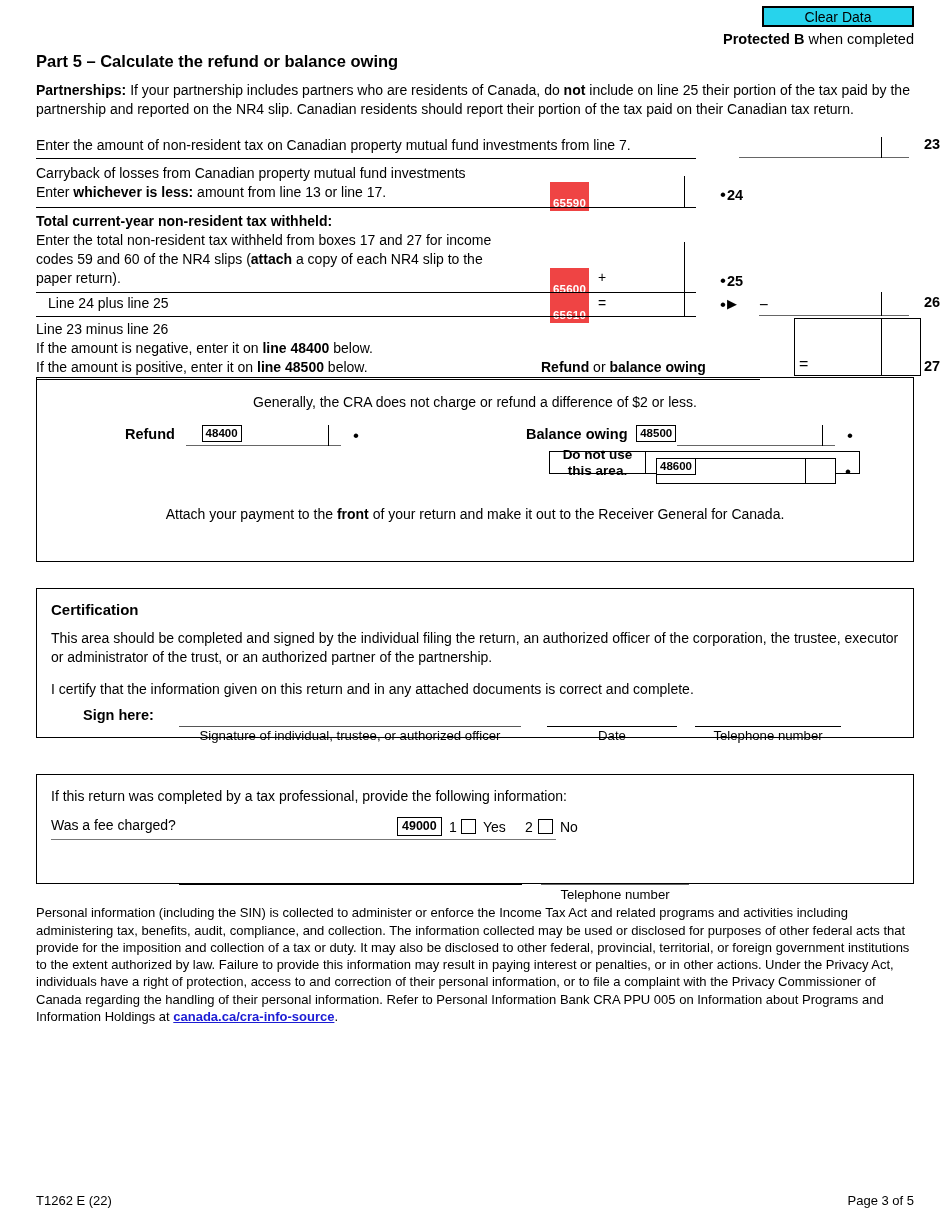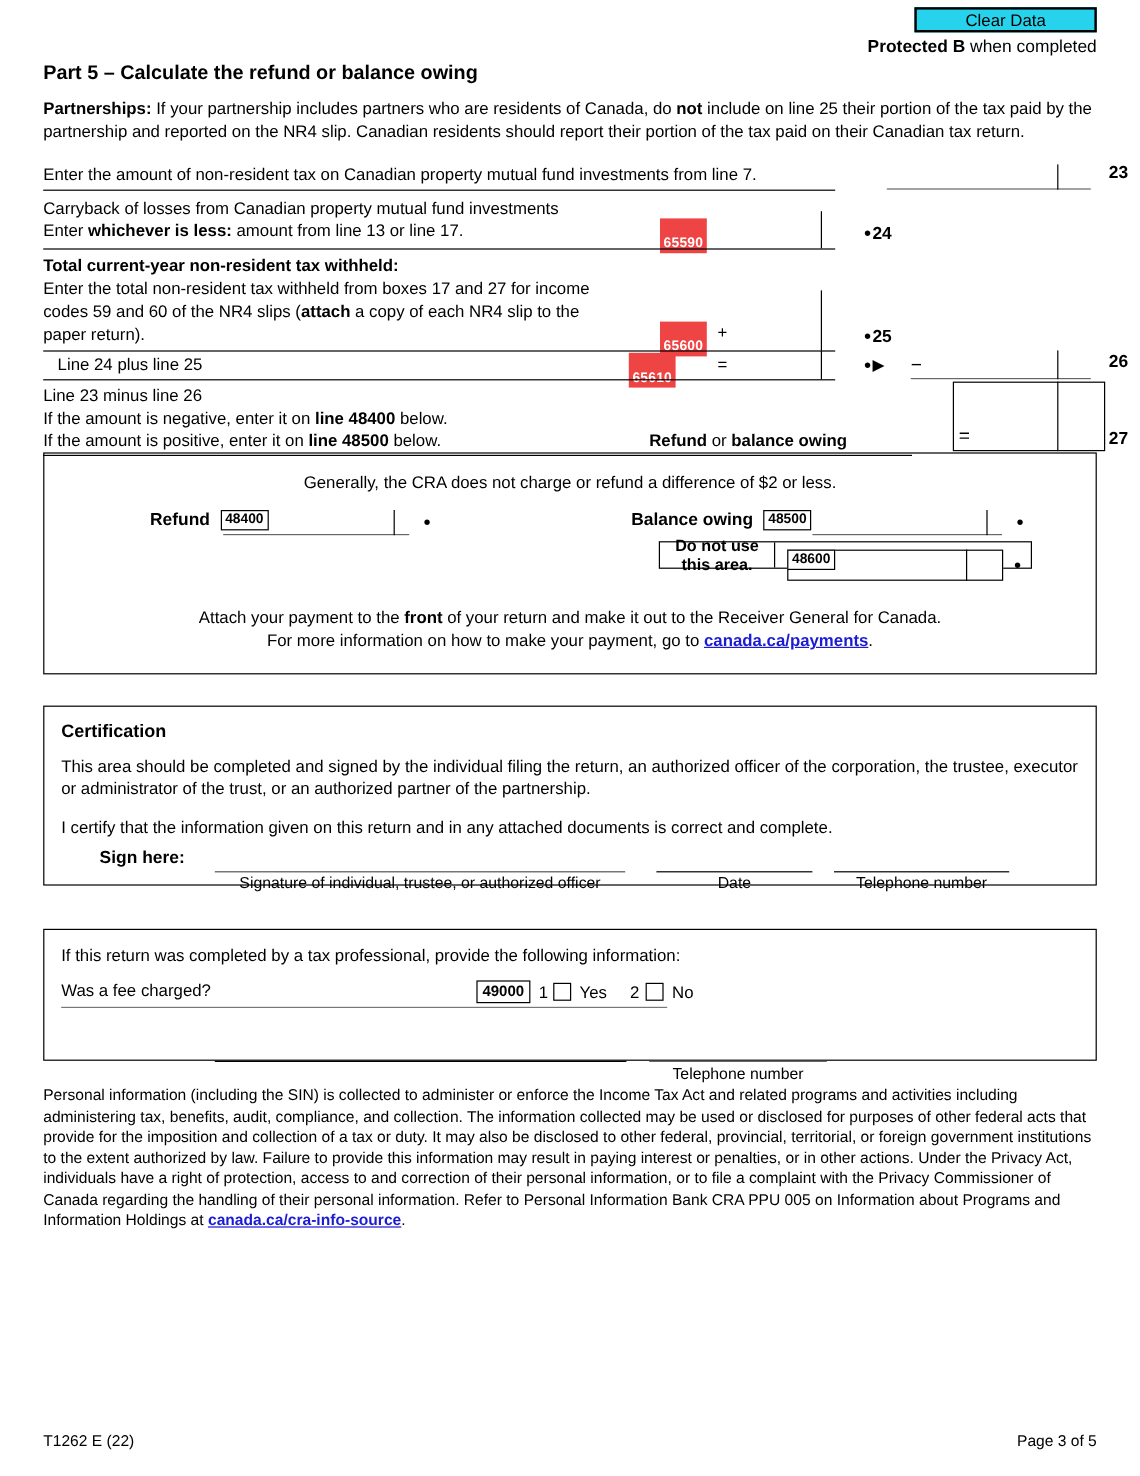--- a/index.html
+++ b/index.html
@@ -160,21 +160,21 @@
       <div style="position:absolute;left:576px;top:54px;width:84px;height:22px;"></div>
       <div class="rtext" style="position:absolute;left:562px;top:56px;">+</div>
       <div style="position:absolute;left:0;top:80px;width:660px;border-bottom:1.6px solid #000;"></div>
       <div class="vsep" style="left:648px;top:30px;height:50px;"></div>
       <div class="dot" style="position:absolute;left:684px;top:69px;">•</div>
       <div class="lineno" style="position:absolute;left:691px;top:61px;">25</div>
     </div>
 
     <div class="row" style="position:absolute;top:158px;left:0;right:0;height:28px;">
       <div class="rtext" style="position:absolute;left:12px;top:2px;">Line 24 plus line 25</div>
-      <div class="codebox-inv" style="position:absolute;left:488px;top:2px;">65610</div>
+      <div class="codebox-inv" style="position:absolute;left:514px;top:2px;">65610</div>
       <div class="rtext" style="position:absolute;left:562px;top:2px;">=</div>
       <div style="position:absolute;left:576px;top:0;width:84px;height:22px;"></div>
       <div style="position:absolute;left:0;top:24px;width:660px;border-bottom:1.6px solid #000;"></div>
       <div class="vsep" style="left:648px;top:0px;height:24px;"></div>
       <div class="dot" style="position:absolute;left:684px;top:13px;">•</div>
       <div class="arrow" style="position:absolute;left:691px;top:4px;">▶</div>
       <div class="rtext" style="position:absolute;left:723px;top:2px;font-size:16px;">−</div>
       <div style="position:absolute;left:723px;top:0px;width:150px;height:24px;border-bottom:1.4px solid #666;"></div>
       <div class="vsep" style="left:845px;top:0px;height:24px;"></div>
       <div class="lineno" style="position:absolute;left:888px;top:2px;">26</div>
@@ -199,21 +199,21 @@
       <div class="lineno" style="position:absolute;left:888px;top:38px;">27</div>
     </div>
 
   </div>
 
   <div class="panel refund-panel">
     <div class="cra-note">Generally, the CRA does not charge or refund a difference of $2 or less.</div>
 
     <div style="position:absolute;left:88px;top:47px;">
       <span style="font-size:14.5px;font-weight:bold;vertical-align:middle;">Refund</span>
-      <span class="codebox-w" style="margin-left:5px;">48400</span>
+      <span class="codebox-w" style="margin-left:23px;">48400</span>
     </div>
     <div style="position:absolute;left:149px;top:48px;width:155px;height:20px;border-bottom:1.4px solid #666;"></div>
     <div class="vsep" style="left:291px;top:47px;height:21px;"></div>
     <div class="dot" style="position:absolute;left:316px;top:58px;">•</div>
 
     <div style="position:absolute;left:489px;top:47px;">
       <span style="font-size:14.5px;font-weight:bold;vertical-align:middle;">Balance owing</span>
       <span class="codebox-w" style="margin-left:5px;">48500</span>
     </div>
     <div style="position:absolute;left:640px;top:48px;width:158px;height:20px;border-bottom:1.4px solid #666;"></div>
@@ -229,23 +229,20 @@
       </div>
       <div style="position:absolute;left:106px;top:6px;width:180px;height:26px;border:1.6px solid #000;background:#fff;"></div>
       <span class="codebox-w" style="position:absolute;left:106px;top:6px;">48600</span>
       <div class="vsep" style="left:255px;top:6px;height:26px;"></div>
       <div class="dot" style="position:absolute;left:295px;top:20px;">•</div>
     </div>
 
     <div class="pay-note" style="position:absolute;left:0;right:0;top:127px;">
       <div>
         <span>Attach your payment to the </span><b>front</b><span> of your return and make it out to the Receiver General for Canada.</span>
-      </div>
-      <div>
-        <span>For more information on how to make your payment, go to </span><a class="link" href="#">canada.ca/payments</a><span>.</span>
       </div>
     </div>
   </div>
 
   <div class="panel cert-panel" style="height:150px;">
     <div class="cert-h">Certification</div>
     <div class="cert-p">This area should be completed and signed by the individual filing the return, an authorized officer of the corporation, the trustee, executor or administrator of the trust, or an authorized partner of the partnership.</div>
     <div class="cert-p" style="margin-bottom:8px;">I certify that the information given on this return and in any attached documents is correct and complete.</div>
 
     <div style="position:relative;height:40px;">

